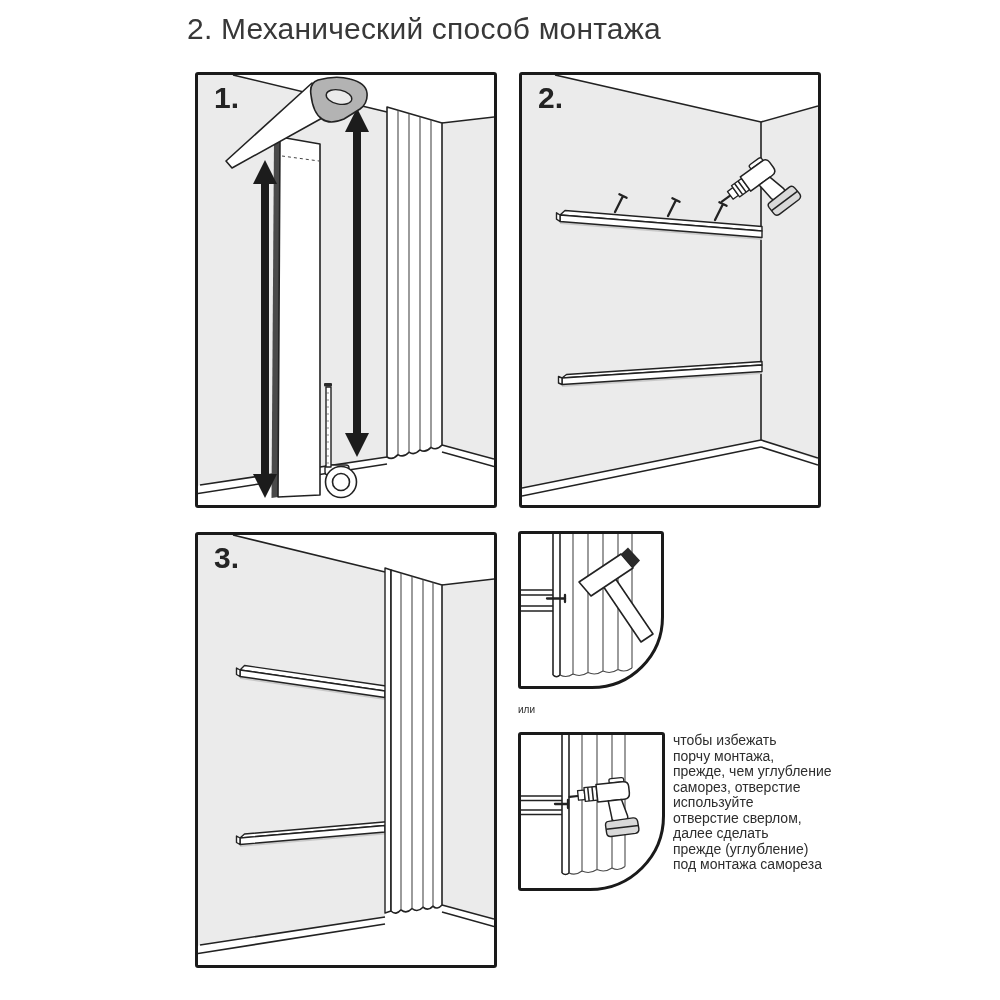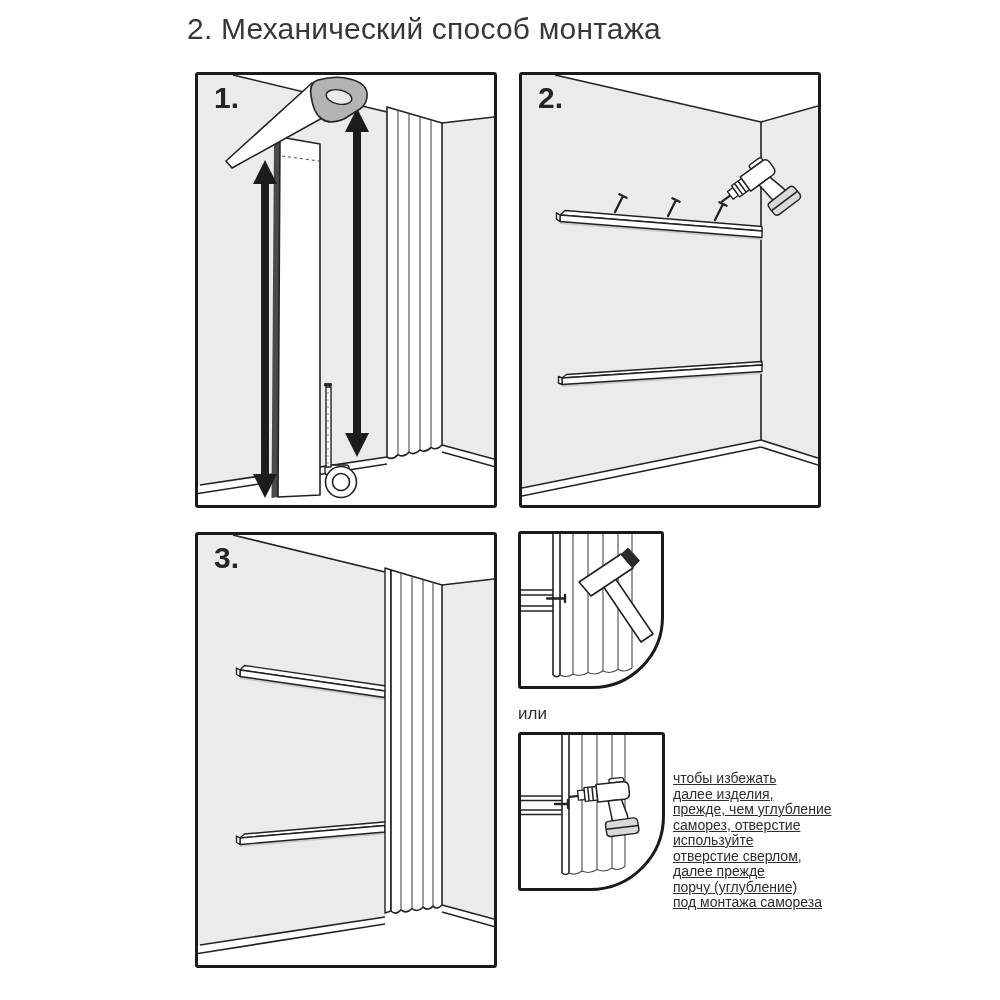--- a/index.html
+++ b/index.html
@@ -12,22 +12,22 @@
   .panel svg{display:block;}
   .step-num{position:absolute;left:16px;top:6px;font-size:30px;font-weight:700;
             color:#242424;}
   #p1{left:195px;top:72px;width:296px;height:430px;}
   #p2{left:519px;top:72px;width:296px;height:430px;}
   #p3{left:195px;top:532px;width:296px;height:430px;}
   #pa{left:518px;top:531px;width:140px;height:152px;border-radius:3px 3px 72px 3px;}
   #pb{left:518px;top:732px;width:141px;height:153px;border-radius:3px 3px 75px 3px;}
   .note{position:absolute;font-size:14px;line-height:15.5px;color:var(--c-text);}
   #noteA{left:673px;top:530px;width:160px;}
-  #noteB{left:673px;top:771px;width:175px;text-decoration:underline;}
-  #orLabel{position:absolute;left:518px;top:704px;font-size:17px;color:var(--c-text);}
+  #noteB{left:673px;top:733px;width:175px;}
+  #orLabel{position:absolute;left:518px;top:704px;font-size:10px;color:var(--c-text);}
   
   .f-wall{fill:var(--c-wall);}
   .f-white{fill:#fff;stroke:var(--c-outline);stroke-width:1.6;stroke-linejoin:round;}
   .f-white14{fill:#fff;stroke:var(--c-outline);stroke-width:1.4;stroke-linejoin:round;}
   .s{stroke:var(--c-outline);stroke-width:1.6;fill:none;stroke-linejoin:round;}
   .s-thin{stroke:#4a4a4a;stroke-width:1.1;fill:none;}
   .s-tick{stroke:#555;stroke-width:.7;fill:none;}
   .f-shadow{fill:var(--c-shadow);}
   .f-dark{fill:var(--c-dark);}
   .f-side{fill:#4a4a4a;}
@@ -227,23 +227,23 @@
         <path class="f-white" d="M20,-9 L48,-9 Q54,-9 54,-3.5 L54,3.5 Q54,9.5 48,9.5 L20,9.5 Z"></path>
         <path class="f-white" d="M31,9.5 L45,9.5 L49.5,27 Q50.5,31 46.5,31.5 L36.5,32 Q33.5,32 33,28.5 Z"></path>
         <path class="f-batt" d="M29,31 L55,30 Q59,30 59.5,34 L60,42 Q60,46 56,46.5 L30,47 Q26,47 25.8,43 L25.5,35 Q25.5,31 29,31 Z"></path>
         <path class="s" d="M25.8,39 L60,38.5" stroke-width=".8"></path>
       </g>
     </svg>
   </div>
 
   <div class="note" id="noteB">
     <div>чтобы избежать</div>
-    <div>далее изделия,</div>
+    <div>порчу монтажа,</div>
     <div>прежде, чем углубление</div>
     <div>саморез, отверстие</div>
     <div>используйте</div>
     <div>отверстие сверлом,</div>
-    <div>далее прежде</div>
-    <div>порчу (углубление)</div>
+    <div>далее сделать</div>
+    <div>прежде (углубление)</div>
     <div>под монтажа самореза</div>
   </div>
 
 </div>
 
 </body></html>

